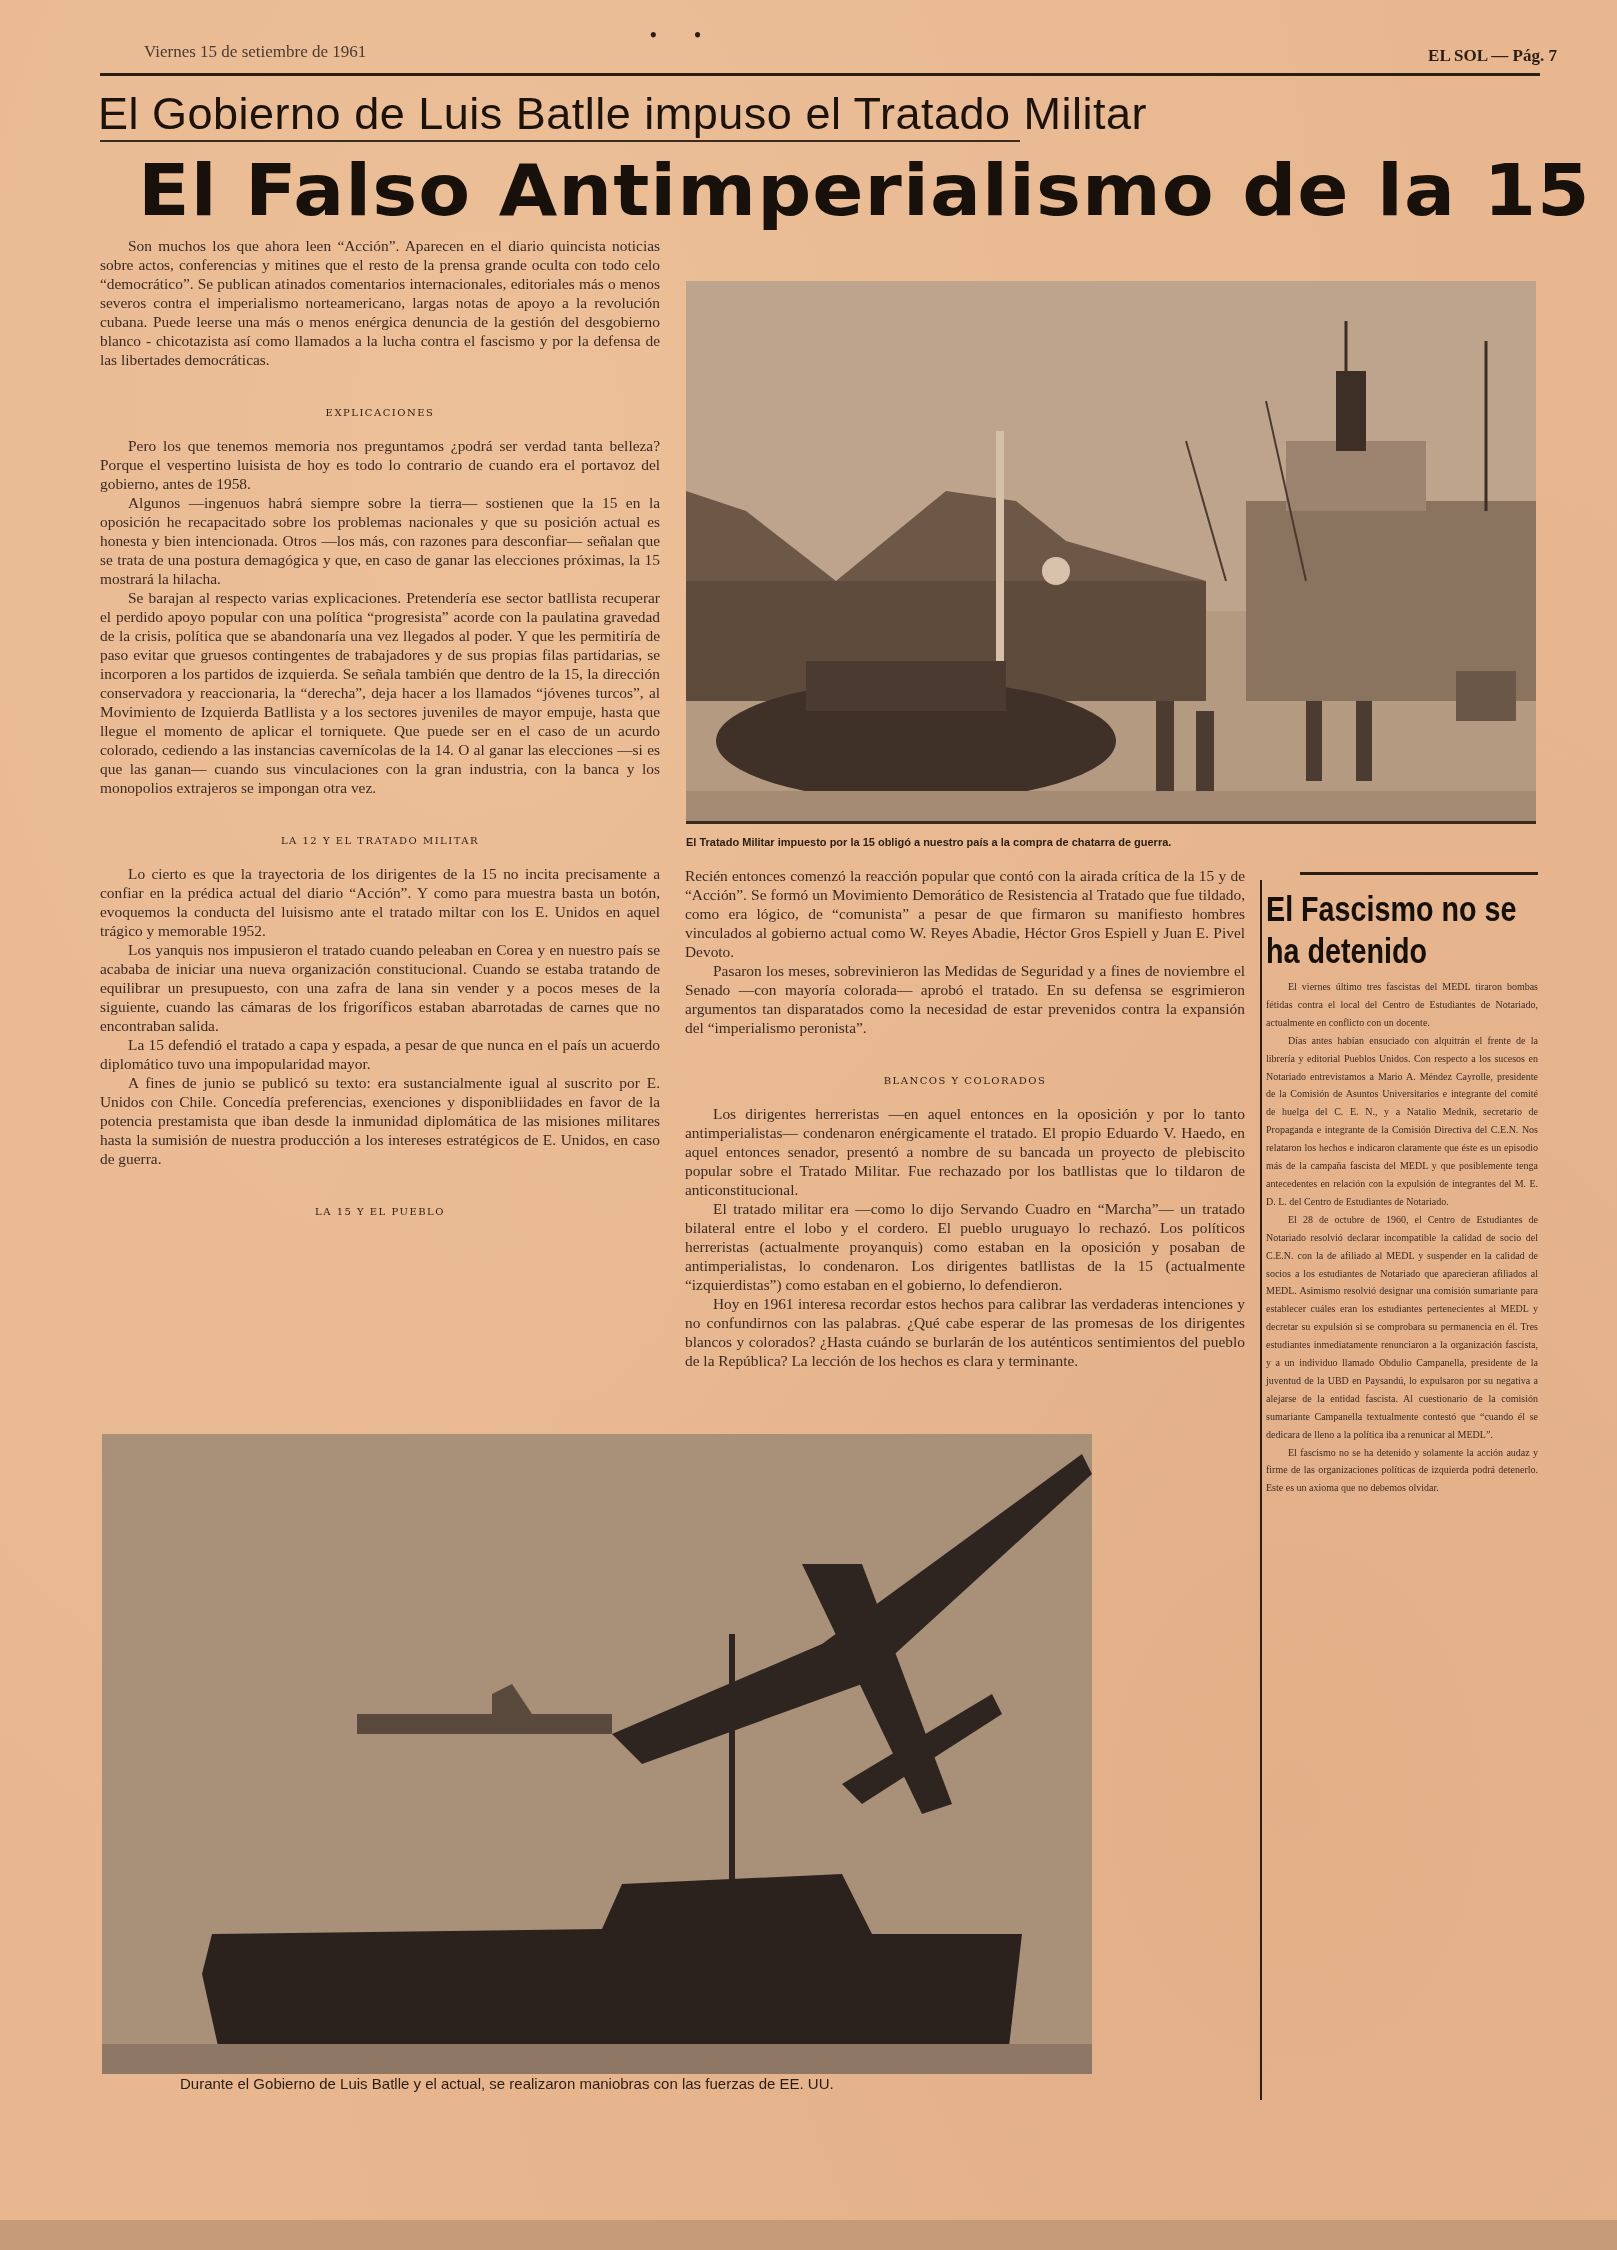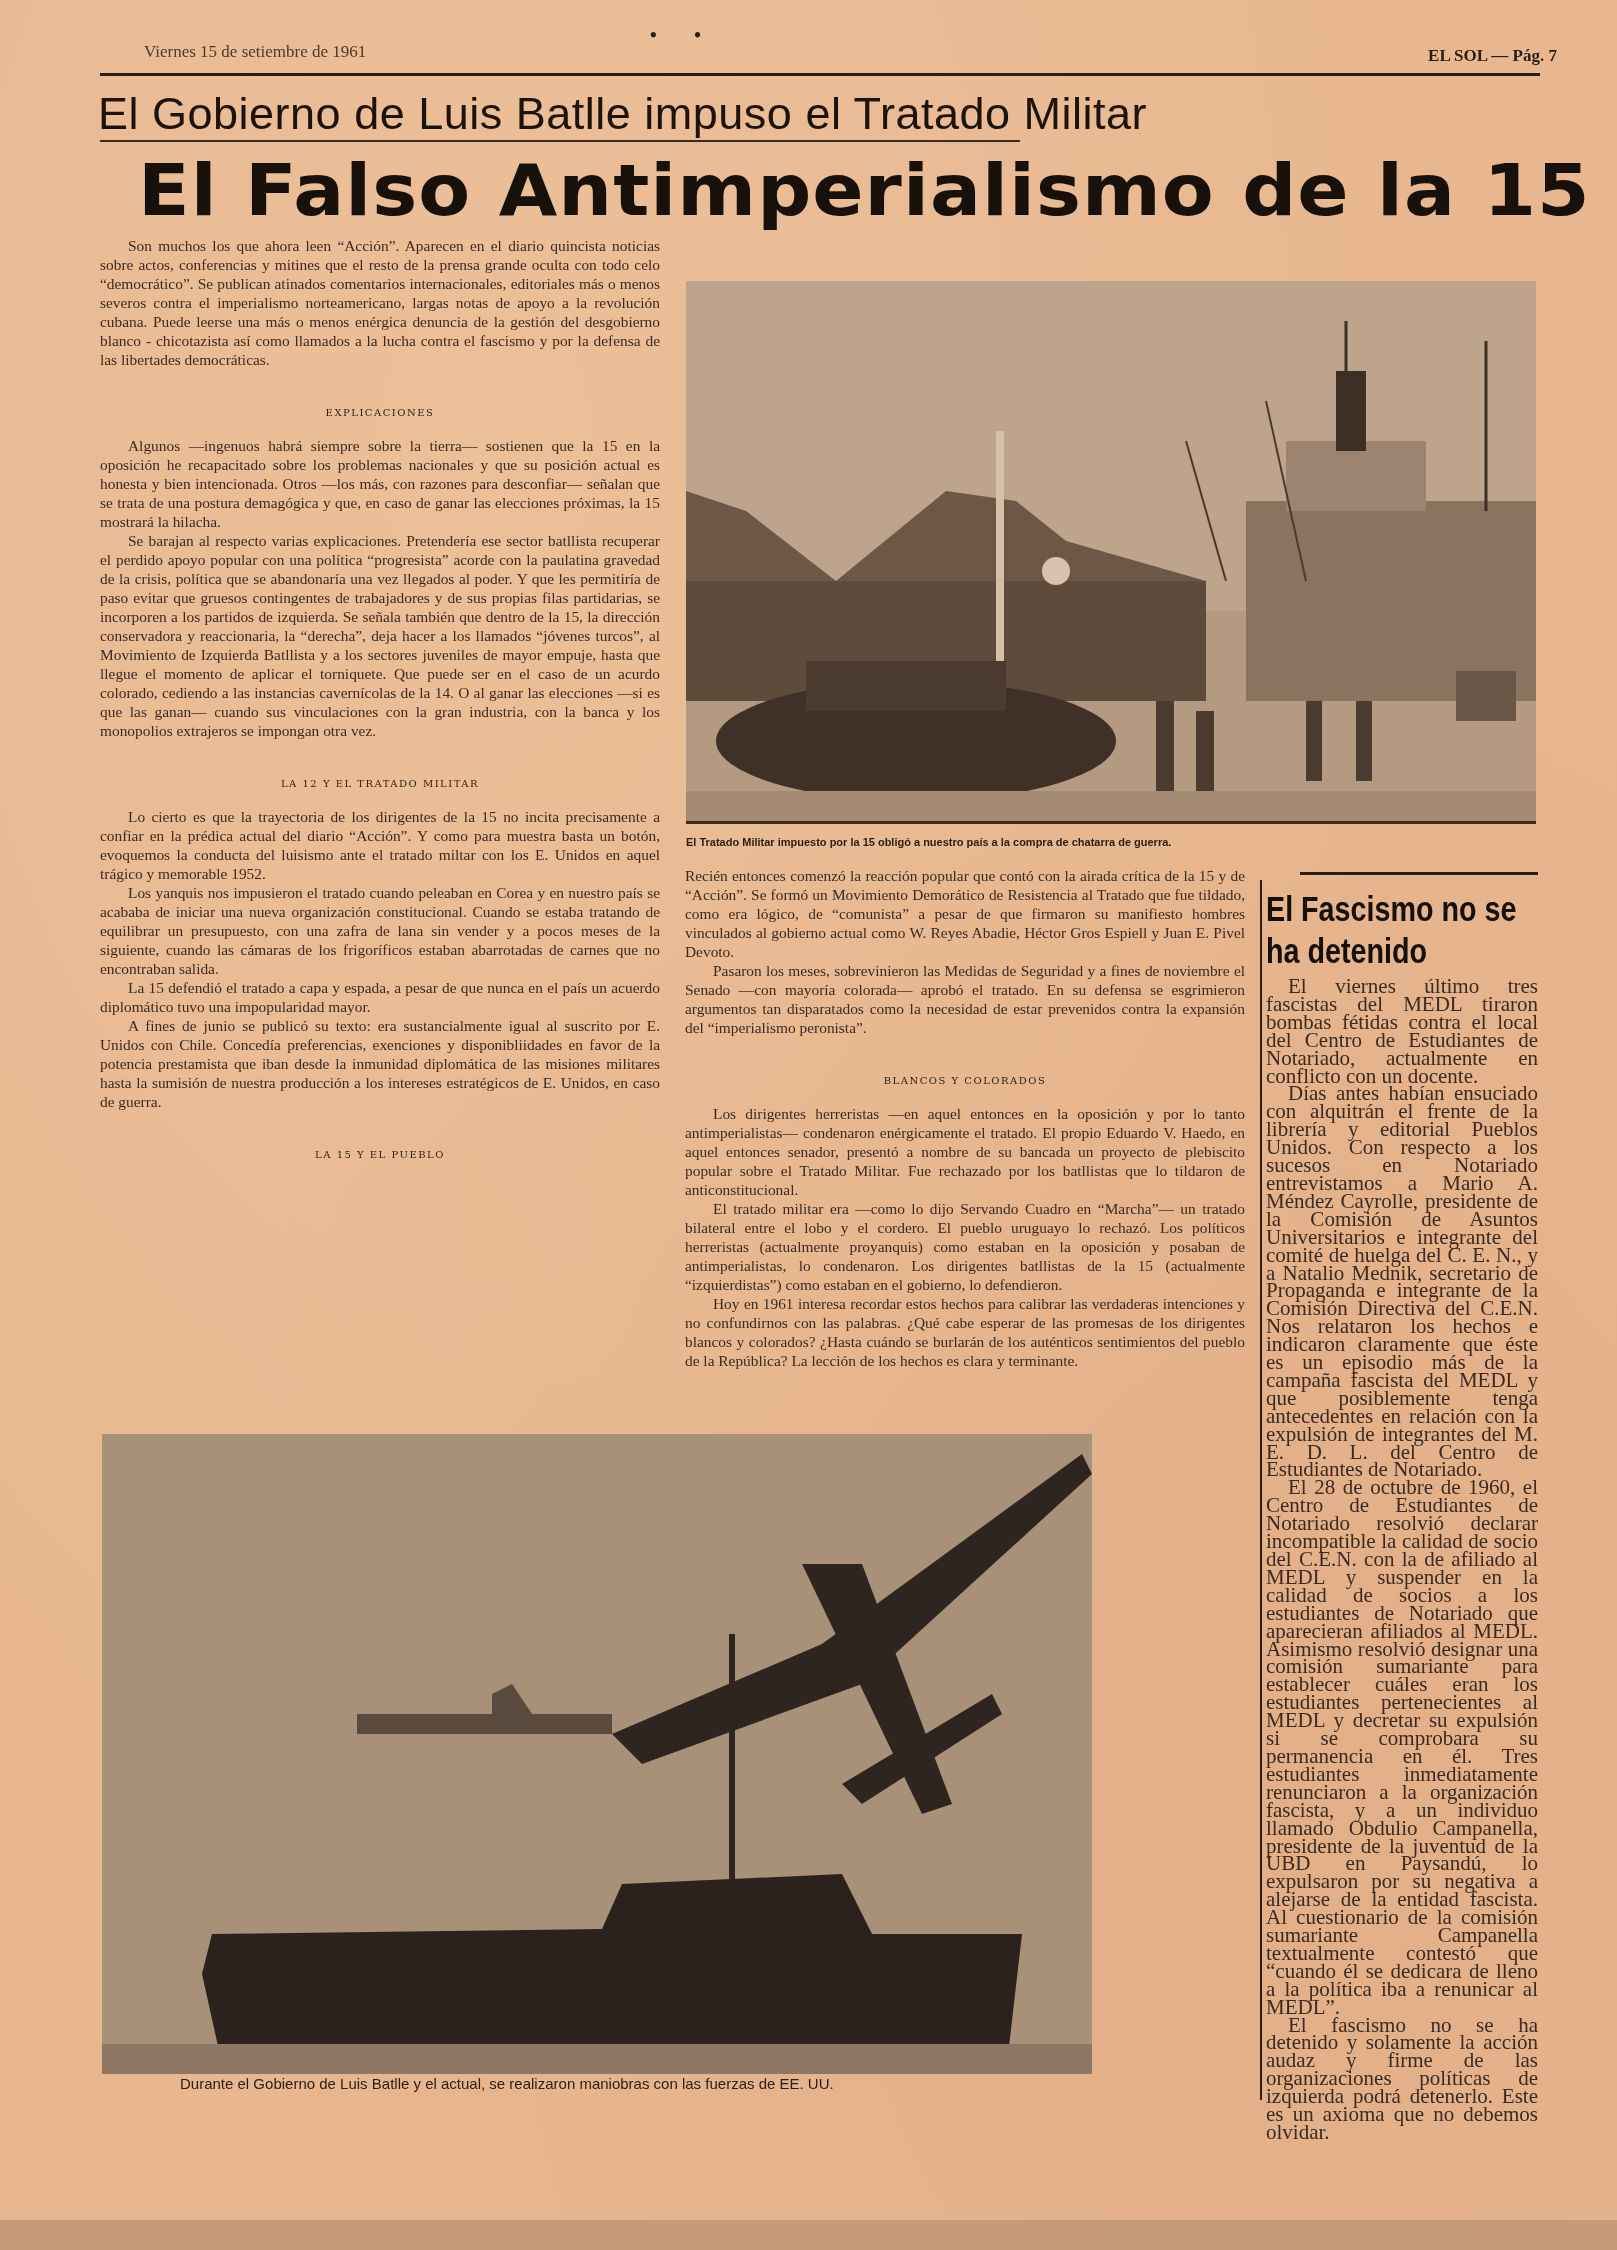--- a/index.html
+++ b/index.html
@@ -24,40 +24,41 @@
   .subhead { text-align:center; font-family:"DejaVu Serif", serif; font-size:10px; letter-spacing:1.5px; color:#2a1d14; margin:34px 0 14px; text-indent:0 !important; }
   .colA1 { left:100px; top:236px; width:560px; }
   .colB1 { left:685px; top:866px; width:560px; }
   .photo1 { left:686px; top:281px; width:850px; height:540px; background:#8f7560; border-bottom:3px solid #3a2a20; overflow:hidden; }
   .caption1 { left:686px; top:836px; width:850px; font-family:"Liberation Sans", sans-serif; font-weight:bold; font-size:11px; color:#2a1d14; text-align:justify; }
   .photo2 { left:102px; top:1434px; width:990px; height:640px; background:#8a7462; overflow:hidden; }
   .caption2 { left:180px; top:2075px; font-family:"Liberation Sans", sans-serif; font-weight:normal; font-size:15px; color:#2a1d14; }
   .sidebar-rule-top { left:1300px; top:872px; width:238px; height:3px; background:#2a1d14; }
   .sidebar-vrule { left:1260px; top:880px; width:2px; height:1220px; background:#2a1d14; }
   .sidetitle { left:1266px; top:888px; width:280px; font-family:"Liberation Sans", sans-serif; font-weight:bold; font-size:35px; line-height:42px; color:#15100b; transform:scaleX(0.82); transform-origin:left; width:340px; }
-  .colC { left:1266px; top:978px; width:272px; font-size:21px; line-height:17.9px; text-align:justify; font-family:"Liberation Serif", serif; color:#3a2a22; }
+  .colC { left:1266px; top:978px; width:272px; font-size:10px; line-height:17.9px; text-align:justify; font-family:"Liberation Serif", serif; color:#3a2a22; }
   .colC p { margin:0; text-indent:22px; }
   .bottom-strip { left:0; top:2220px; width:1617px; height:30px; background:#c59b7a; }
   svg { display:block; }
 </style>
 </head>
 <body>
 
 <div class="abs dateline">Viernes 15 de setiembre de 1961</div>
 <div class="abs topdots">• •</div>
 <div class="abs masthead">EL SOL — Pág. 7</div>
 <div class="abs rule1"></div>
 
 <div class="abs kicker">El Gobierno de Luis Batlle impuso el Tratado Militar</div>
 <div class="abs rule2"></div>
 <div class="abs headline">El Falso Antimperialismo de la 15</div>
 
 <div class="abs col colA1">
   <p>Son muchos los que ahora leen “Acción”. Aparecen en el diario quincista noticias sobre actos, conferencias y mitines que el resto de la prensa grande oculta con todo celo “democrático”. Se publican atinados comentarios internacionales, editoriales más o menos severos contra el imperialismo norteamericano, largas notas de apoyo a la revolución cubana. Puede leerse una más o menos enérgica denuncia de la gestión del desgobierno blanco - chicotazista así como llamados a la lucha contra el fascismo y por la defensa de las libertades democráticas.</p>
   <div class="subhead">EXPLICACIONES</div>
+  <p>Pero los que tenemos memoria nos preguntamos ¿podrá ser verdad tanta belleza? Porque el vespertino luisista de hoy es todo lo contrario de cuando era el portavoz del gobierno, antes de 1958.</p>
   <p>Algunos —ingenuos habrá siempre sobre la tierra— sostienen que la 15 en la oposición he recapacitado sobre los problemas nacionales y que su posición actual es honesta y bien intencionada. Otros —los más, con razones para desconfiar— señalan que se trata de una postura demagógica y que, en caso de ganar las elecciones próximas, la 15 mostrará la hilacha.</p>
   <p>Se barajan al respecto varias explicaciones. Pretendería ese sector batllista recuperar el perdido apoyo popular con una política “progresista” acorde con la paulatina gravedad de la crisis, política que se abandonaría una vez llegados al poder. Y que les permitiría de paso evitar que gruesos contingentes de trabajadores y de sus propias filas partidarias, se incorporen a los partidos de izquierda. Se señala también que dentro de la 15, la dirección conservadora y reaccionaria, la “derecha”, deja hacer a los llamados “jóvenes turcos”, al Movimiento de Izquierda Batllista y a los sectores juveniles de mayor empuje, hasta que llegue el momento de aplicar el torniquete. Que puede ser en el caso de un acurdo colorado, cediendo a las instancias cavernícolas de la 14. O al ganar las elecciones —si es que las ganan— cuando sus vinculaciones con la gran industria, con la banca y los monopolios extrajeros se impongan otra vez.</p>
   <div class="subhead">LA 12 Y EL TRATADO MILITAR</div>
   <p>Lo cierto es que la trayectoria de los dirigentes de la 15 no incita precisamente a confiar en la prédica actual del diario “Acción”. Y como para muestra basta un botón, evoquemos la conducta del luisismo ante el tratado miltar con los E. Unidos en aquel trágico y memorable 1952.</p>
   <p>Los yanquis nos impusieron el tratado cuando peleaban en Corea y en nuestro país se acababa de iniciar una nueva organización constitucional. Cuando se estaba tratando de equilibrar un presupuesto, con una zafra de lana sin vender y a pocos meses de la siguiente, cuando las cámaras de los frigoríficos estaban abarrotadas de carnes que no encontraban salida.</p>
   <p>La 15 defendió el tratado a capa y espada, a pesar de que nunca en el país un acuerdo diplomático tuvo una impopularidad mayor.</p>
   <p>A fines de junio se publicó su texto: era sustancialmente igual al suscrito por E. Unidos con Chile. Concedía preferencias, exenciones y disponibliidades en favor de la potencia prestamista que iban desde la inmunidad diplomática de las misiones militares hasta la sumisión de nuestra producción a los intereses estratégicos de E. Unidos, en caso de guerra.</p>
   <div class="subhead">LA 15 Y EL PUEBLO</div>
 </div>
 

